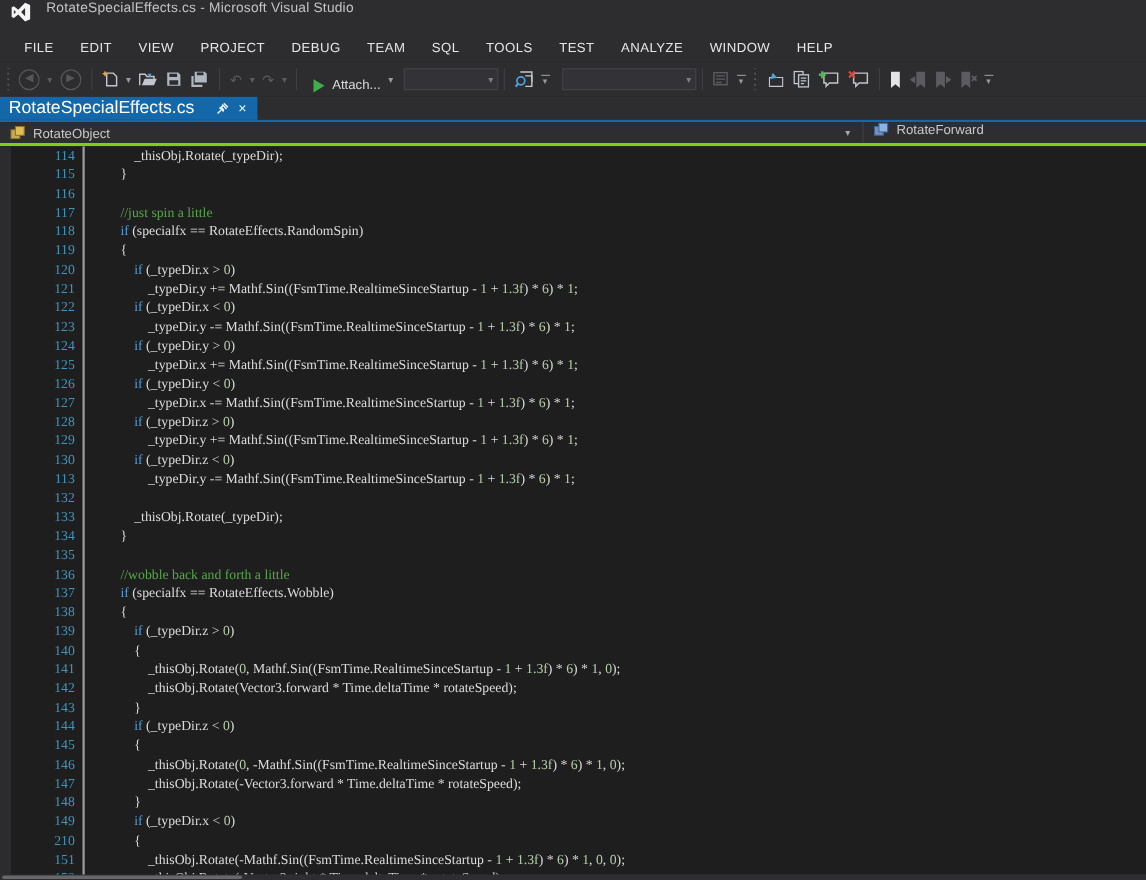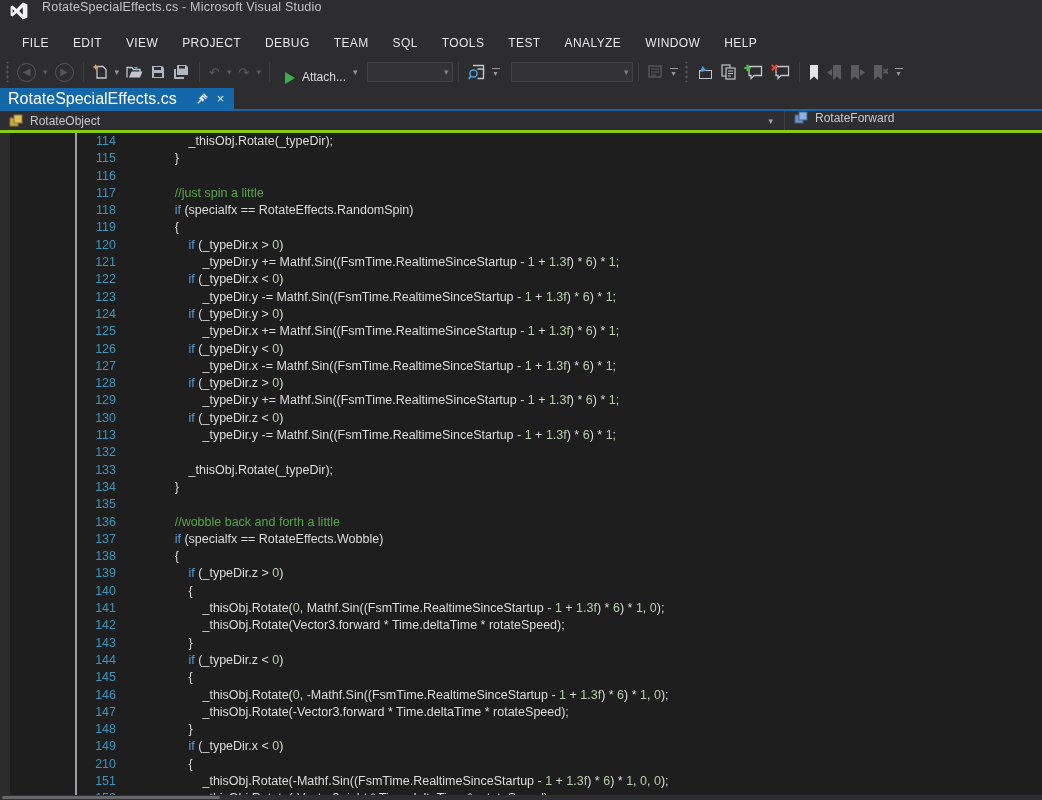--- a/index.html
+++ b/index.html
@@ -56,23 +56,23 @@
   .nav-text{color:#C8C8C8;font-size:12px;margin-left:7px;}
   .nav-left .caret{position:absolute;right:8px;color:#A8A8AC;}
   .cicon,.micon{display:inline-flex;margin-left:9px;}
 
   
   .editor{position:absolute;left:0;top:133px;width:100%;height:667px;background:#1E1E1E;overflow:hidden;}
   .indicator-margin{position:absolute;left:0;top:0;width:10px;height:100%;background:#2C2C2F;}
   .gutterline{position:absolute;left:75px;top:0;width:2px;height:100%;background:#9E9EA0;}
   #code-lines{position:absolute;left:0;top:0;width:100%;}
   .row{display:flex;height:17.3px;line-height:17.3px;white-space:pre;
-    font-family:Liberation Sans, sans-serif;font-size:12.5px;margin-left:48px;}
+    font-family:Liberation Serif, serif;font-size:12.5px;}
   .ln{display:inline-block;width:68px;text-align:right;color:var(--c-linenum,#3E96BE);flex:none;}
-  .code{padding-left:17px;color:var(--c-plain,#DCDCDC);}
+  .code{padding-left:4px;color:var(--c-plain,#DCDCDC);}
   .kw{color:var(--c-keyword,#569CD6);}
   .num{color:var(--c-number,#B5CEA8);}
   .cm{color:var(--c-comment,#57A64A);}
 
   .hscroll{position:absolute;left:0;bottom:0;width:100%;height:5px;background:#2E2E30;}
   .hthumb{position:absolute;left:2px;top:1px;width:218px;height:3px;background:#68686A;border-radius:2px;}
 </style>
 </head>
 <body>
 

